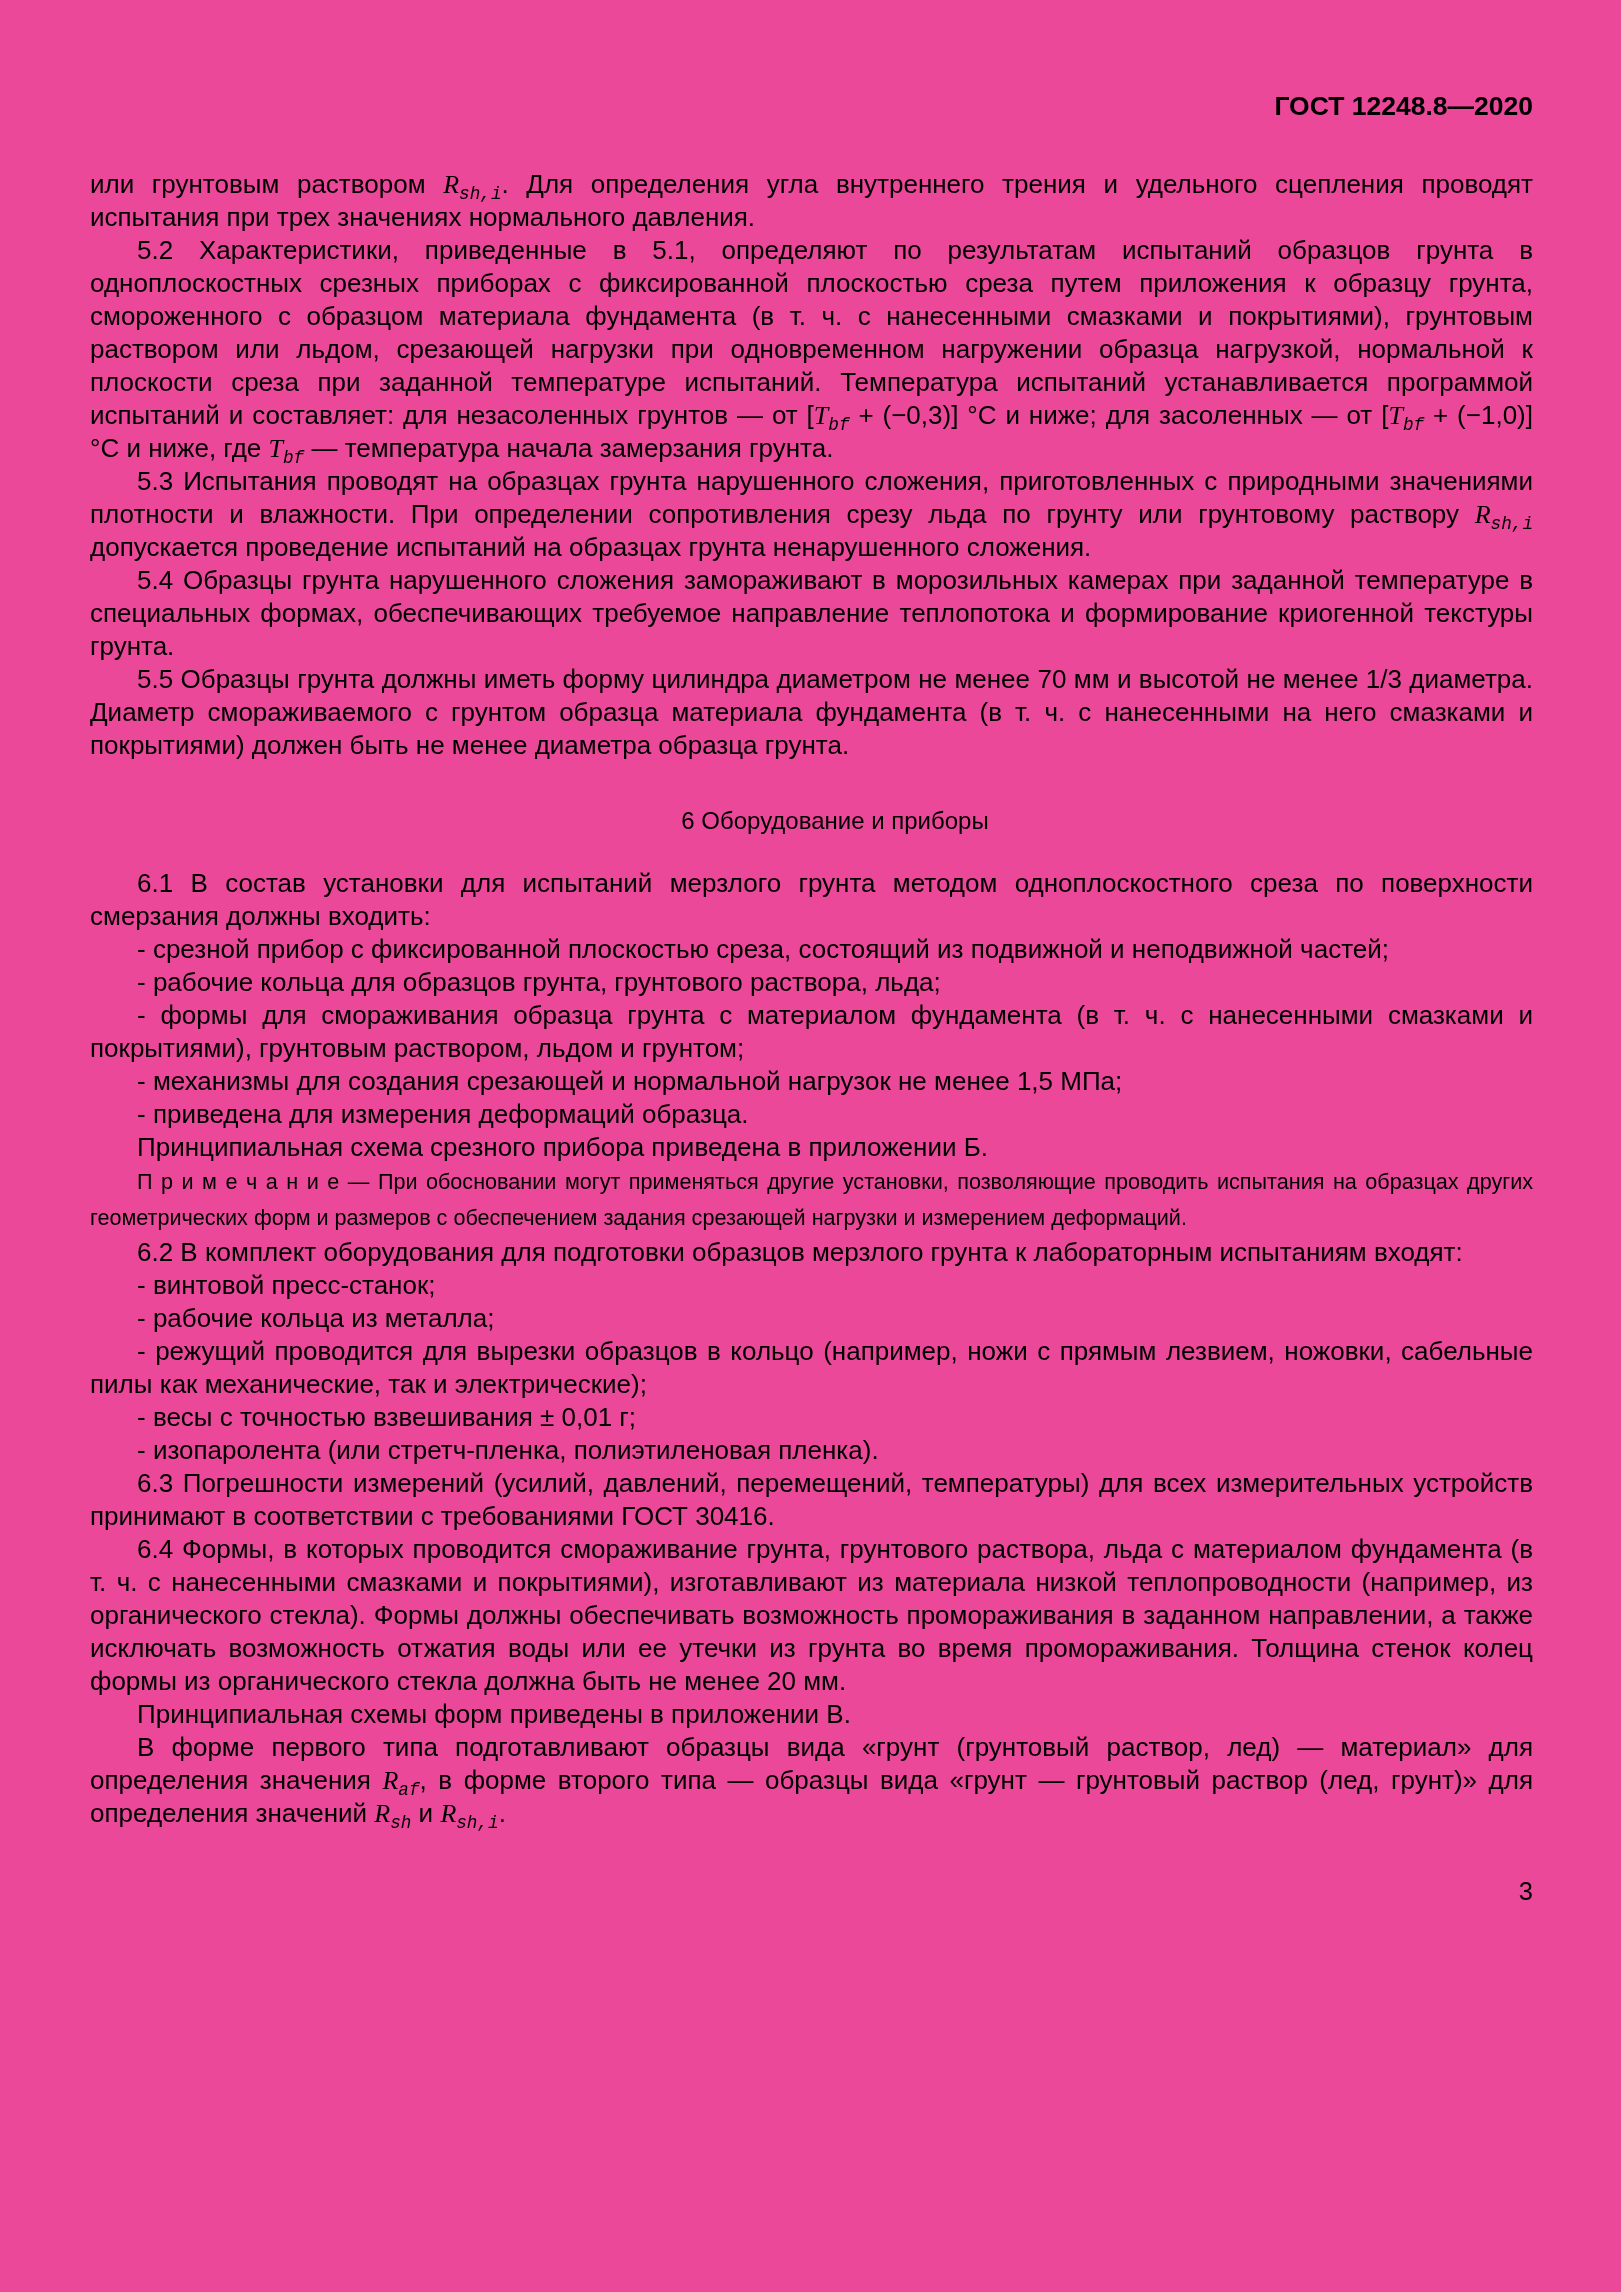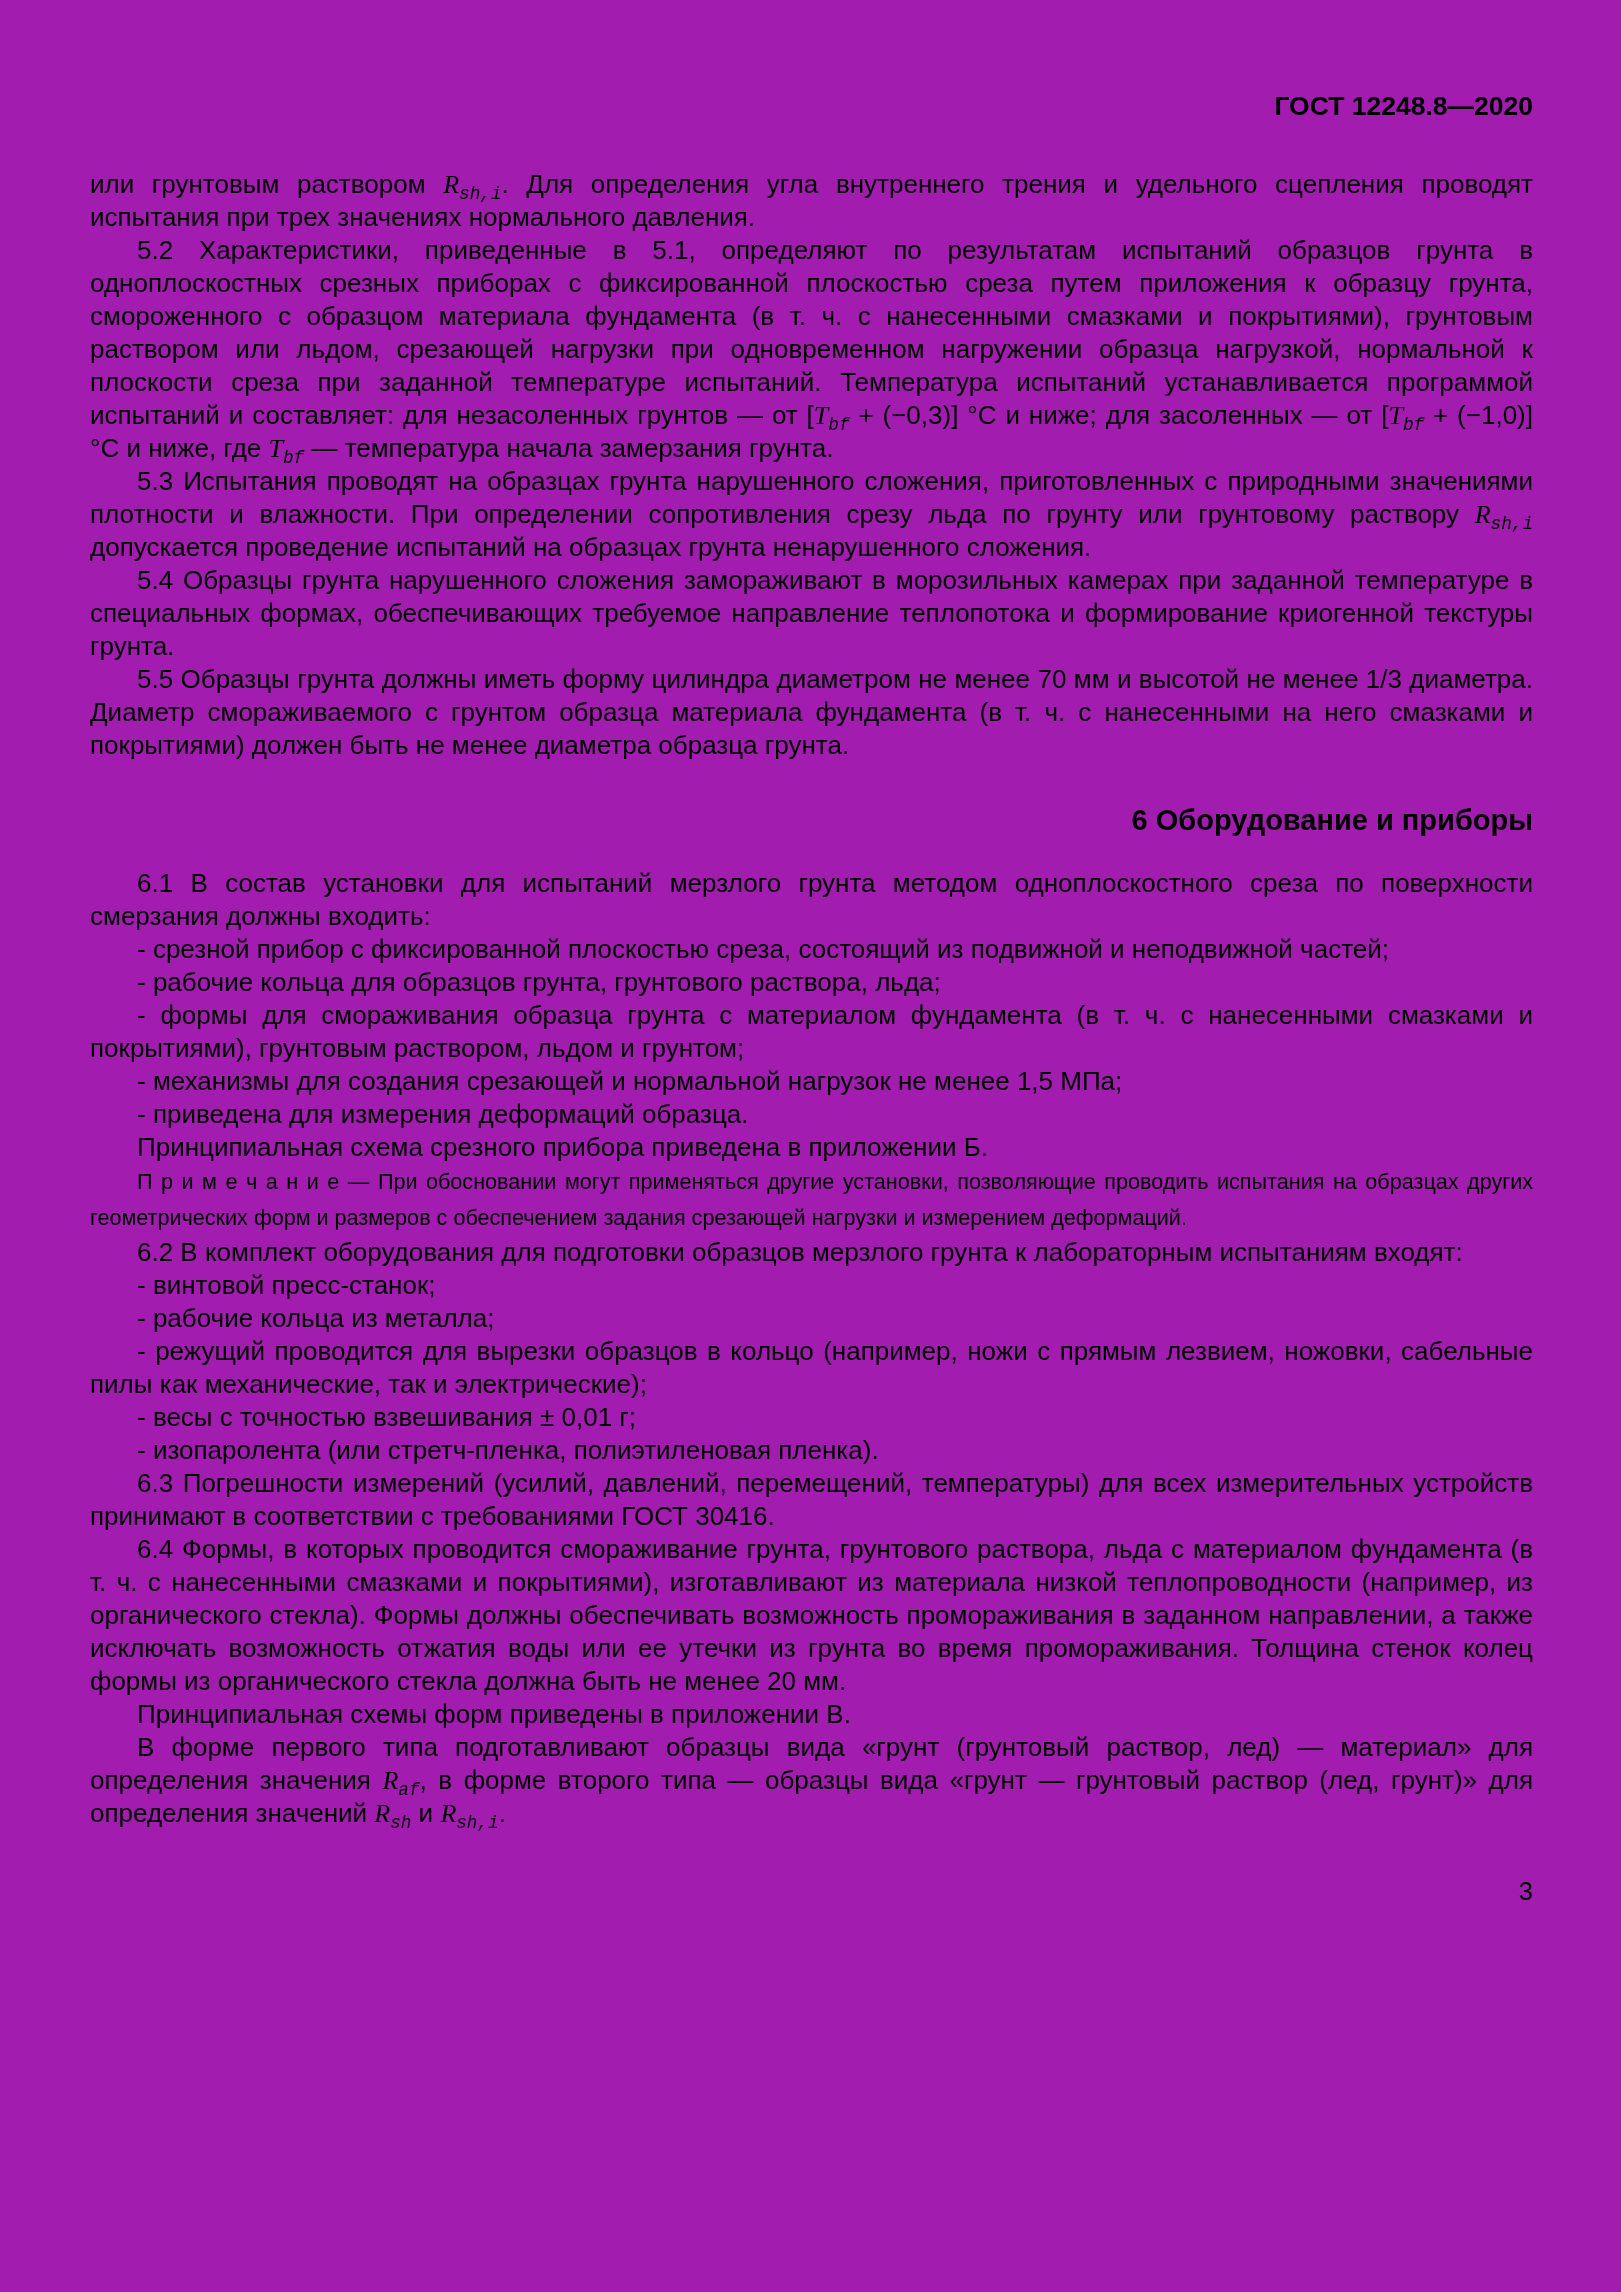--- a/index.html
+++ b/index.html
@@ -5,46 +5,46 @@
   * { box-sizing: border-box; }
   html, body {
     margin: 0;
     padding: 0;
     background: #ffffff;
   }
   .page {
     width: 1621px;
     height: 2293px;
     margin: 0 auto;
-    background: #a21caf;
+    background: #ec4899;
     color: #000000;
     font-family: "Liberation Sans", sans-serif;
     font-size: 26px;
     line-height: 33px;
     padding: 90px 88px 0 90px;
     position: relative;
     overflow: hidden;
   }
   .doc-header {
     text-align: right;
     font-weight: 700;
     font-size: 26.5px;
     margin: 0 0 45px 0;
   }
   p.body-par {
     margin: 0;
     text-align: justify;
   }
   .ind { text-indent: 47px; }
   .heading-6 {
-    font-weight: 700;
-    font-size: 29px;
+    font-weight: 400;
+    font-size: 24px;
     line-height: 35px;
     margin: 41px 0 29px 47px;
-    text-align: right;
+    text-align: center;
   }
   .note {
     font-size: 21.6px;
     line-height: 36px;
     margin: 17.6px 0;
     text-align: justify;
     text-indent: 47px;
   }
   i.var {
     font-family: "Liberation Serif", serif;

